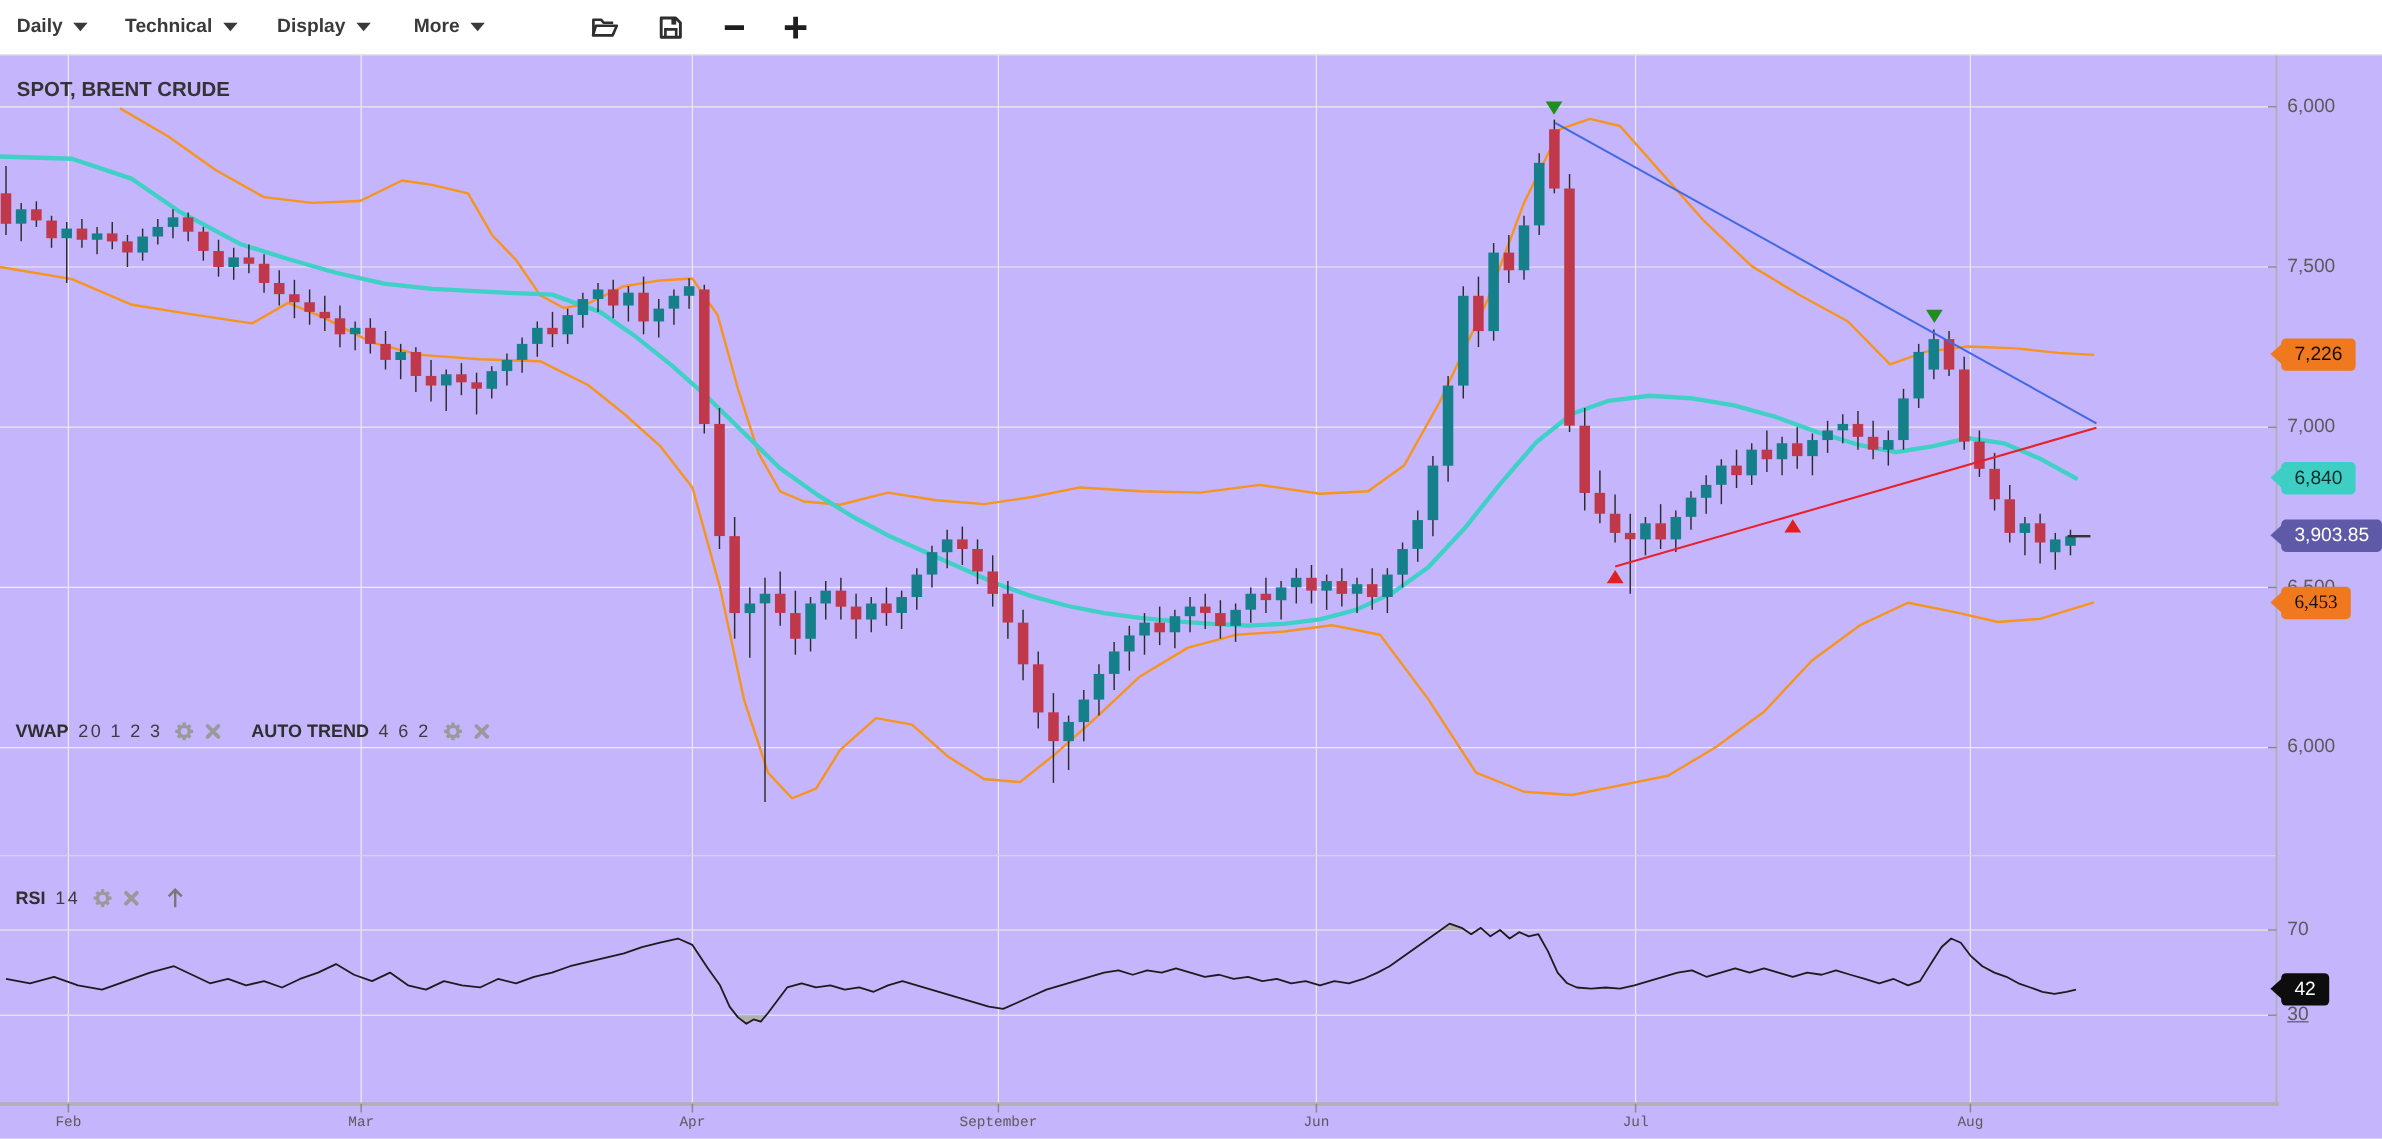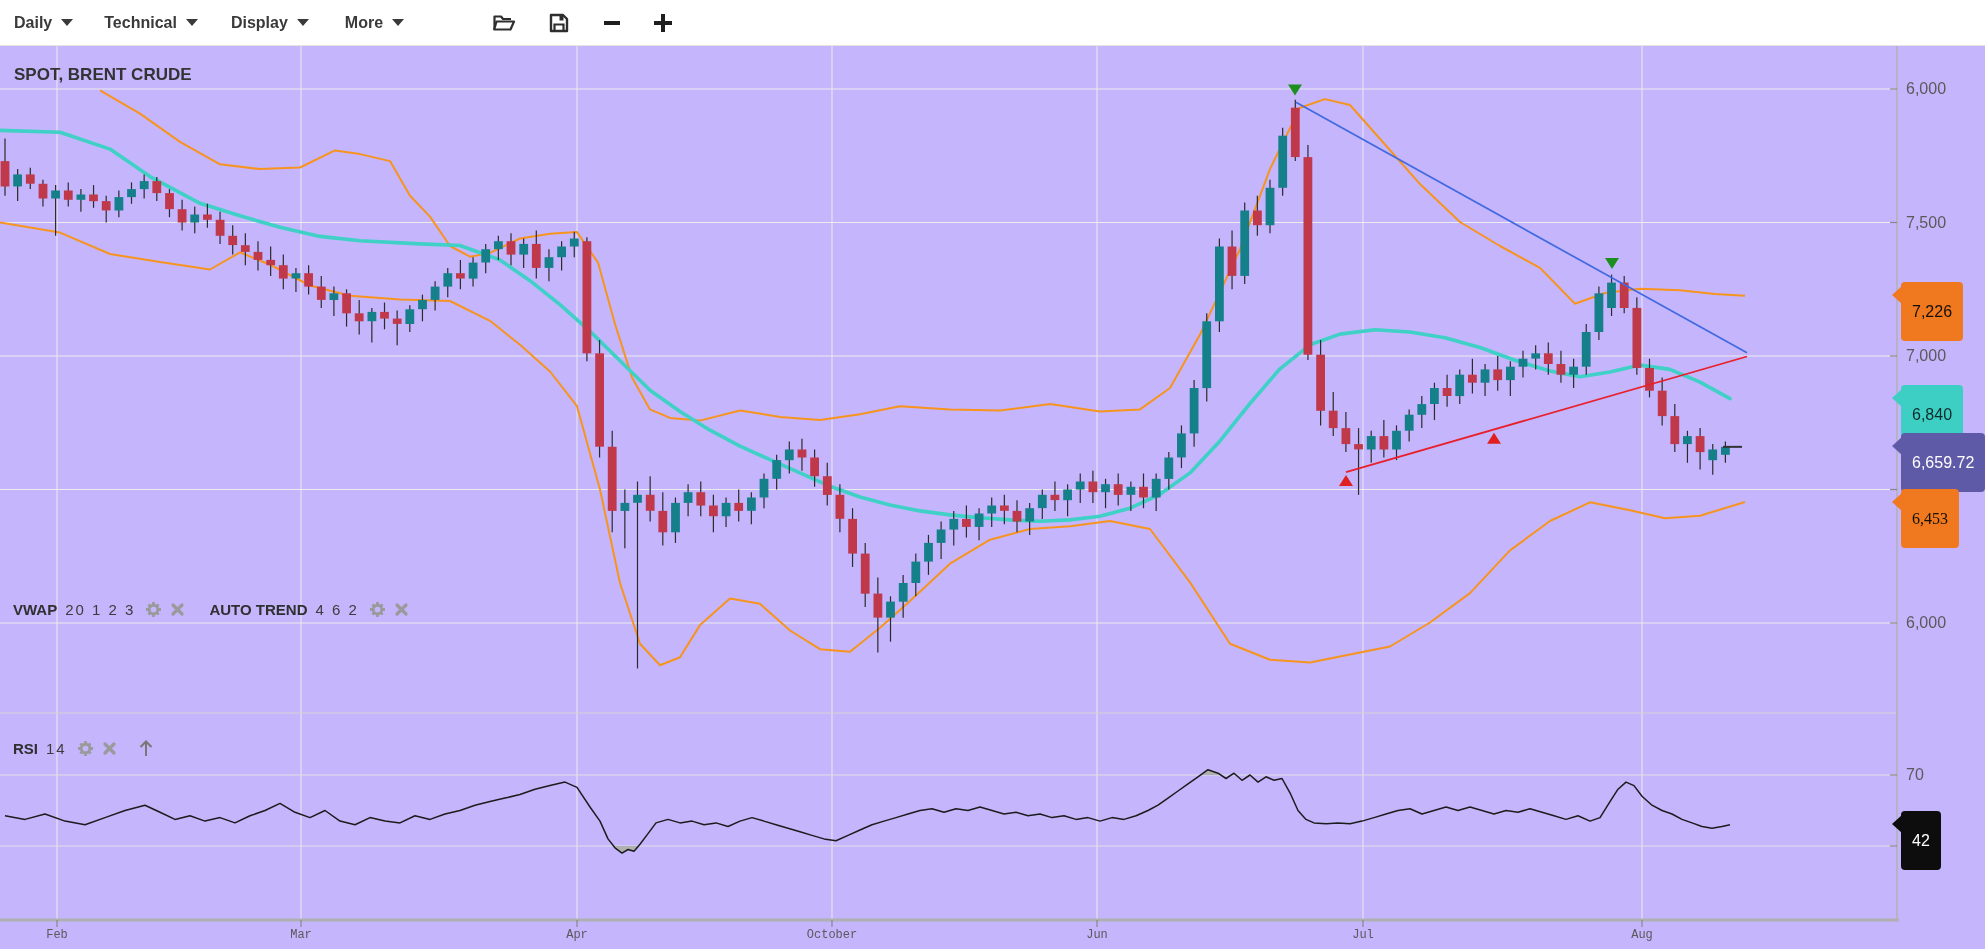--- a/index.html
+++ b/index.html
@@ -18,21 +18,21 @@
   .chart-title{position:absolute;left:14px;top:65px;font-size:17px;font-weight:700;color:#333;z-index:10;}
   .legend-row{position:absolute;display:flex;align-items:center;z-index:10;font-size:15px;color:#3c3c3c;}
   .legend-name{font-weight:700;color:#2f2f2f;margin-right:8px;}
   .legend-params{margin-right:10px;letter-spacing:2px;}
   .legend-icon{display:inline-flex;margin-right:8px;cursor:pointer;}
   
   .price-tick,.rsi-tick{position:absolute;left:1906px;font-size:16px;color:#5a5a5a;z-index:5;
                         height:18px;line-height:18px;}
   .month-label{position:absolute;top:928px;font-size:12px;color:#5a5a5a;z-index:5;transform:translateX(-50%);font-family:Liberation Mono, monospace;}
   
-  .badge{position:absolute;left:1901px;height:27px;line-height:27px;padding:16px 11px;border-radius:4px;
+  .badge{position:absolute;left:1901px;height:27px;line-height:27px;padding:0 11px;border-radius:4px;
          font-size:16px;z-index:20;white-space:nowrap;}
   .badge .arrow{position:absolute;left:-9px;top:4px;width:0;height:0;
                 border-top:9.5px solid transparent;border-bottom:9.5px solid transparent;
                 border-right:10px solid #000;}
 </style>
 </head>
 <body>
 
 <div id="app">
 
@@ -466,24 +466,24 @@
   <div class="price-tick" style="top: 347px;">7,000</div>
   <div class="price-tick" style="top: 480.5px;">6,500</div>
   <div class="price-tick" style="top: 614px;">6,000</div>
 
   <div class="rsi-tick" style="top: 766px;">70</div>
   <div class="rsi-tick" style="top: 837px; text-decoration: underline;">30</div>
 
   <div class="month-label" style="left: 57px;">Feb</div>
   <div class="month-label" style="left: 301px;">Mar</div>
   <div class="month-label" style="left: 577px;">Apr</div>
-  <div class="month-label" style="left: 832px;">October</div>
+  <div class="month-label" style="left: 832px;">September</div>
   <div class="month-label" style="left: 1097px;">Jun</div>
   <div class="month-label" style="left: 1363px;">Jul</div>
   <div class="month-label" style="left: 1642px;">Aug</div>
 
   <div class="badge price-badge" style="top: 282.158px; background: rgb(240, 120, 30); color: rgb(19, 16, 8);"><span class="arrow" style="border-right-color: rgb(240, 120, 30);"></span><span>7,226</span></div>
   <div class="badge price-badge" style="top: 385.22px; background: rgb(62, 207, 196); color: rgb(12, 43, 41);"><span class="arrow" style="border-right-color: rgb(62, 207, 196);"></span><span>6,840</span></div>
-  <div class="badge price-badge" style="top: 433.355px; background: rgb(95, 90, 168); color: rgb(255, 255, 255);"><span class="arrow" style="border-right-color: rgb(95, 90, 168);"></span><span>6,659.72</span></div>
+  <div class="badge price-badge" style="top: 433.355px; background: rgb(95, 90, 168); color: rgb(255, 255, 255);"><span class="arrow" style="border-right-color: rgb(95, 90, 168);"></span><span>3,903.85</span></div>
   <div class="badge price-badge" style="top: 488.549px; background: rgb(240, 120, 30); color: rgb(19, 16, 8); font-family: Liberation Serif, serif;"><span class="arrow" style="border-right-color: rgb(240, 120, 30);"></span><span>6,453</span></div>
   <div class="badge" id="rsi-badge" style="top: 811.2px; background: rgb(13, 13, 13); color: rgb(255, 255, 255);"><span class="arrow" style="border-right-color: rgb(13, 13, 13);"></span><span>42</span></div>
 
 </div>
 
 </body></html>

